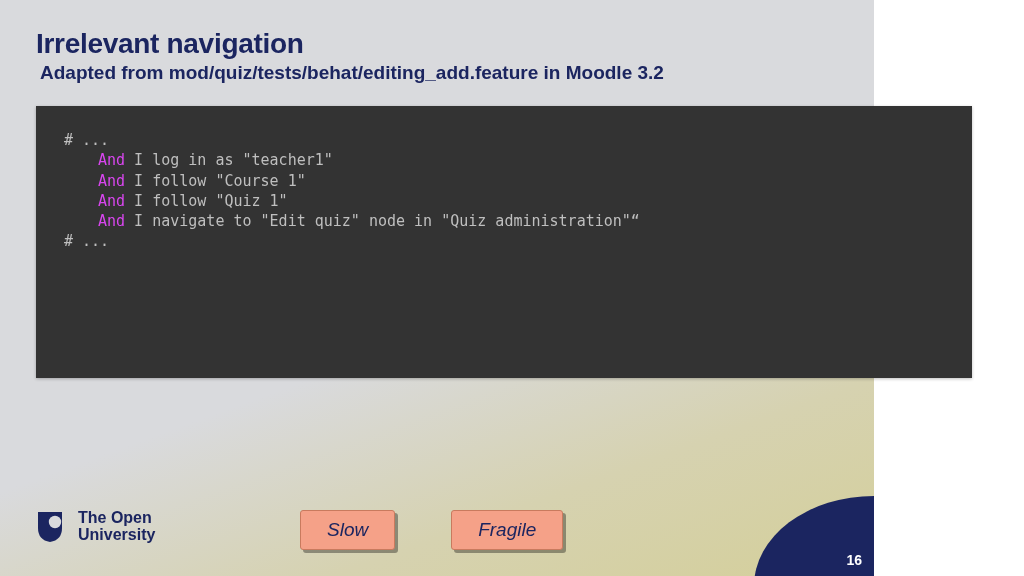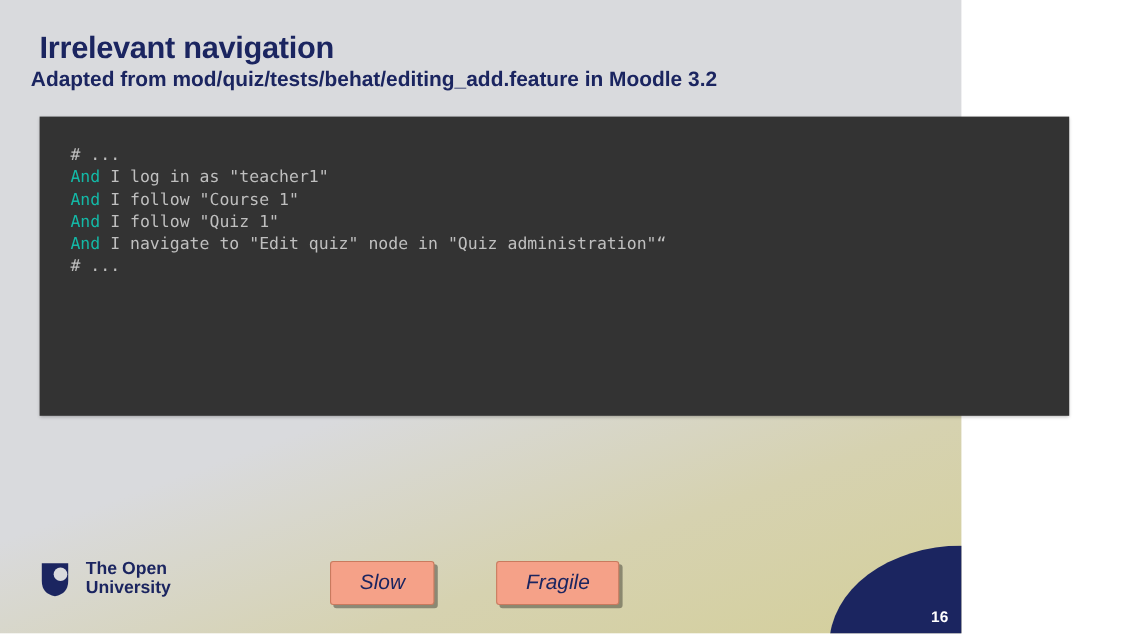--- a/index.html
+++ b/index.html
@@ -15,41 +15,41 @@
     top: 28px;
     left: 36px;
     font-size: 28px;
     font-weight: 800;
     color: #1b2560;
     letter-spacing: -0.3px;
   }
   .subtitle {
     position: absolute;
     top: 62px;
-    left: 28px;
+    left: 40px;
     font-size: 19px;
     font-weight: 600;
     color: #1b2560;
   }
   .codeblock {
     position: absolute;
     top: 106px;
     left: 36px;
     width: 936px;
     height: 272px;
     background: #333333;
     padding: 24px 28px;
     font-family: "Consolas", "Menlo", monospace;
     font-size: 15px;
     line-height: 1.35;
     color: #bfbfbf;
     box-shadow: 0 1px 3px rgba(0,0,0,0.25);
   }
   .codeblock .line { white-space: pre; }
-  .kw { color: #14b8a6; }
+  .kw { color: #d946ef; margin-left: 34px; }
   .logo {
     position: absolute;
     left: 36px;
     bottom: 32px;
     display: flex;
     align-items: flex-end;
     gap: 8px;
   }
   .logo-mark {
     width: 34px;

